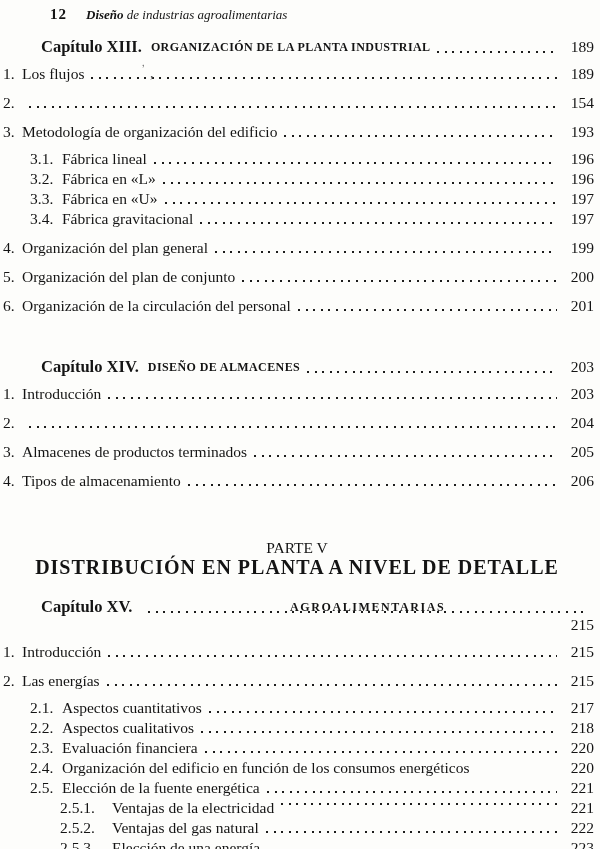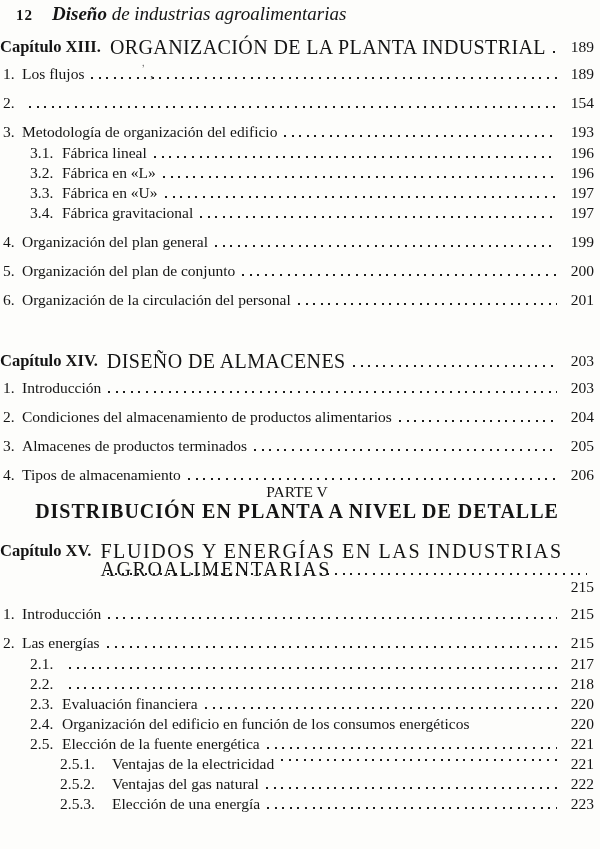--- a/index.html
+++ b/index.html
@@ -8,49 +8,49 @@
     background:#fdfdfb;
     font-family:"Liberation Serif","DejaVu Serif",serif;
     color:#141414;
     overflow:hidden;
     box-sizing:border-box;
     padding:6px 6px 0 0;
     position:relative;
   }
 
   
-  .runhead { display:flex; align-items:baseline; padding-left:16px; line-height:16px; }
+  .runhead { display:flex; align-items:baseline; padding-left:16px; line-height:16px;margin-left:34px; }
   .pnum { font-weight:bold; font-size:15px; width:22px; letter-spacing:1px; }
-  .bookt { font-style:italic; font-size:19px; margin-left:14px; }
+  .bookt { font-style:italic; font-size:13px; margin-left:14px; }
   .bookt .lead { font-weight:bold; }
 
   
   .sec-0 { margin-top:15px; }
   .sec-1 { margin-top:44px; }
-  .sec-2 { }
+  .sec-2 { margin-top:50px; }
   .sec-3 { margin-top:22px; }
 
   
   .row { display:flex; line-height:16px; font-size:15.5px; }
-  .row.l0 { line-height:18px; }
+  .row.l0 { line-height:18px;margin-left:41px; }
   .row.l1 { margin-top:13px; padding-left:3px; }
   .row.l0 + .row.l1 { margin-top:10px; }
   .row.l2 { margin-top:4px; padding-left:30px; }
-  .row.l1 + .row.l2 { margin-top:5px; }
+  .row.l1 + .row.l2 { margin-top:11px; }
   .sec-0 .row.l2 + .row.l2 { margin-top:4px; }
   .row.l3 { margin-top:4px; padding-left:60px; }
   .row.l2 + .row.l3 { margin-top:4px;align-items:center; }
 
   .num { flex:none; }
   .l1 .num { width:19px; }
   .l2 .num { width:32px; }
   .l3 .num { width:52px; }
   .num.chap { width:auto; padding-right:9px; font-weight:bold; font-size:16.5px; }
 
-  .l0 .title { font-weight:normal; font-size:20px; letter-spacing:0.4px; }
+  .l0 .title { font-weight:bold; font-size:12px; letter-spacing:0.4px;text-align:center; }
   .sec-3 .l0 .title { letter-spacing:1.6px; }
 
   .title { flex:none; white-space:nowrap; }
 
   .dots { flex:1 1 auto; position:relative; min-width:10px; }
   .dots::after {
     content:""; position:absolute; left:7px; right:7px; bottom:3px; height:2px;
     background:repeating-linear-gradient(to right,#1c1c1c 0 2px,transparent 2px 7.6px);
   }
   .nodots .dots::after { display:none; }
@@ -157,21 +157,20 @@
         <span class="page">203</span>
       </div>
       <div class="row l1">
         <span class="num">1.</span>
         <span class="title">Introducción</span>
         <span class="dots"></span>
         <span class="page">203</span>
       </div>
       <div class="row l1">
         <span class="num">2.</span>
-        <span class="title">Condiciones del almacenamiento de productos alimentarios</span>
         <span class="dots"></span>
         <span class="page">204</span>
       </div>
       <div class="row l1">
         <span class="num">3.</span>
         <span class="title">Almacenes de productos terminados</span>
         <span class="dots"></span>
         <span class="page">205</span>
       </div>
       <div class="row l1">
@@ -182,21 +181,20 @@
       </div>
     </section>
     <section class="sec sec-2 sec-part">
       <div class="part-label">PARTE V</div>
       <div class="part-title">DISTRIBUCIÓN EN PLANTA A NIVEL DE DETALLE</div>
     </section>
     <section class="sec sec-3 sec-chapter">
       <div class="row l0 two">
         <span class="num chap">Capítulo XV.</span>
         <span class="stack">
-          <span class="title">FLUIDOS Y ENERGÍAS EN LAS INDUSTRIAS</span>
           <span class="line2">
             <span class="title">AGROALIMENTARIAS</span>
             <span class="dots"></span>
             <span class="page">215</span>
           </span>
         </span>
       </div>
       <div class="row l1">
         <span class="num">1.</span>
         <span class="title">Introducción</span>
@@ -204,25 +202,27 @@
         <span class="page">215</span>
       </div>
       <div class="row l1">
         <span class="num">2.</span>
         <span class="title">Las energías</span>
         <span class="dots"></span>
         <span class="page">215</span>
       </div>
       <div class="row l2">
         <span class="num">2.1.</span>
+        <span class="title">Aspectos cuantitativos</span>
         <span class="dots"></span>
         <span class="page">217</span>
       </div>
       <div class="row l2">
         <span class="num">2.2.</span>
+        <span class="title">Aspectos cualitativos</span>
         <span class="dots"></span>
         <span class="page">218</span>
       </div>
       <div class="row l2">
         <span class="num">2.3.</span>
         <span class="title">Evaluación financiera</span>
         <span class="dots"></span>
         <span class="page">220</span>
       </div>
       <div class="row l2 nodots">

